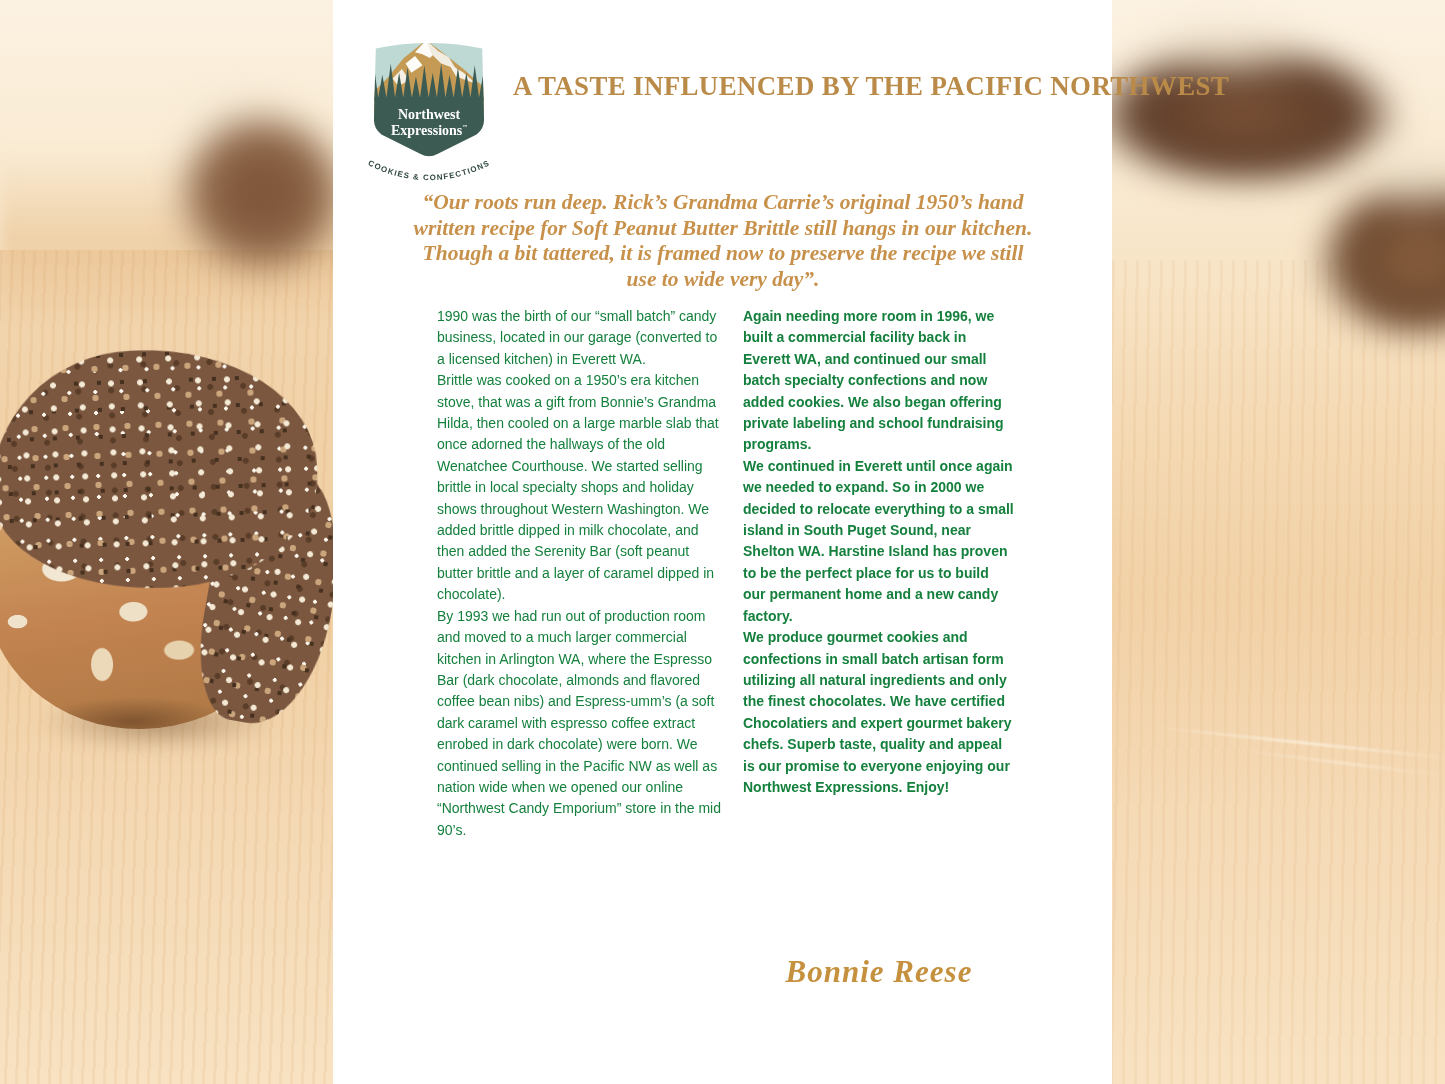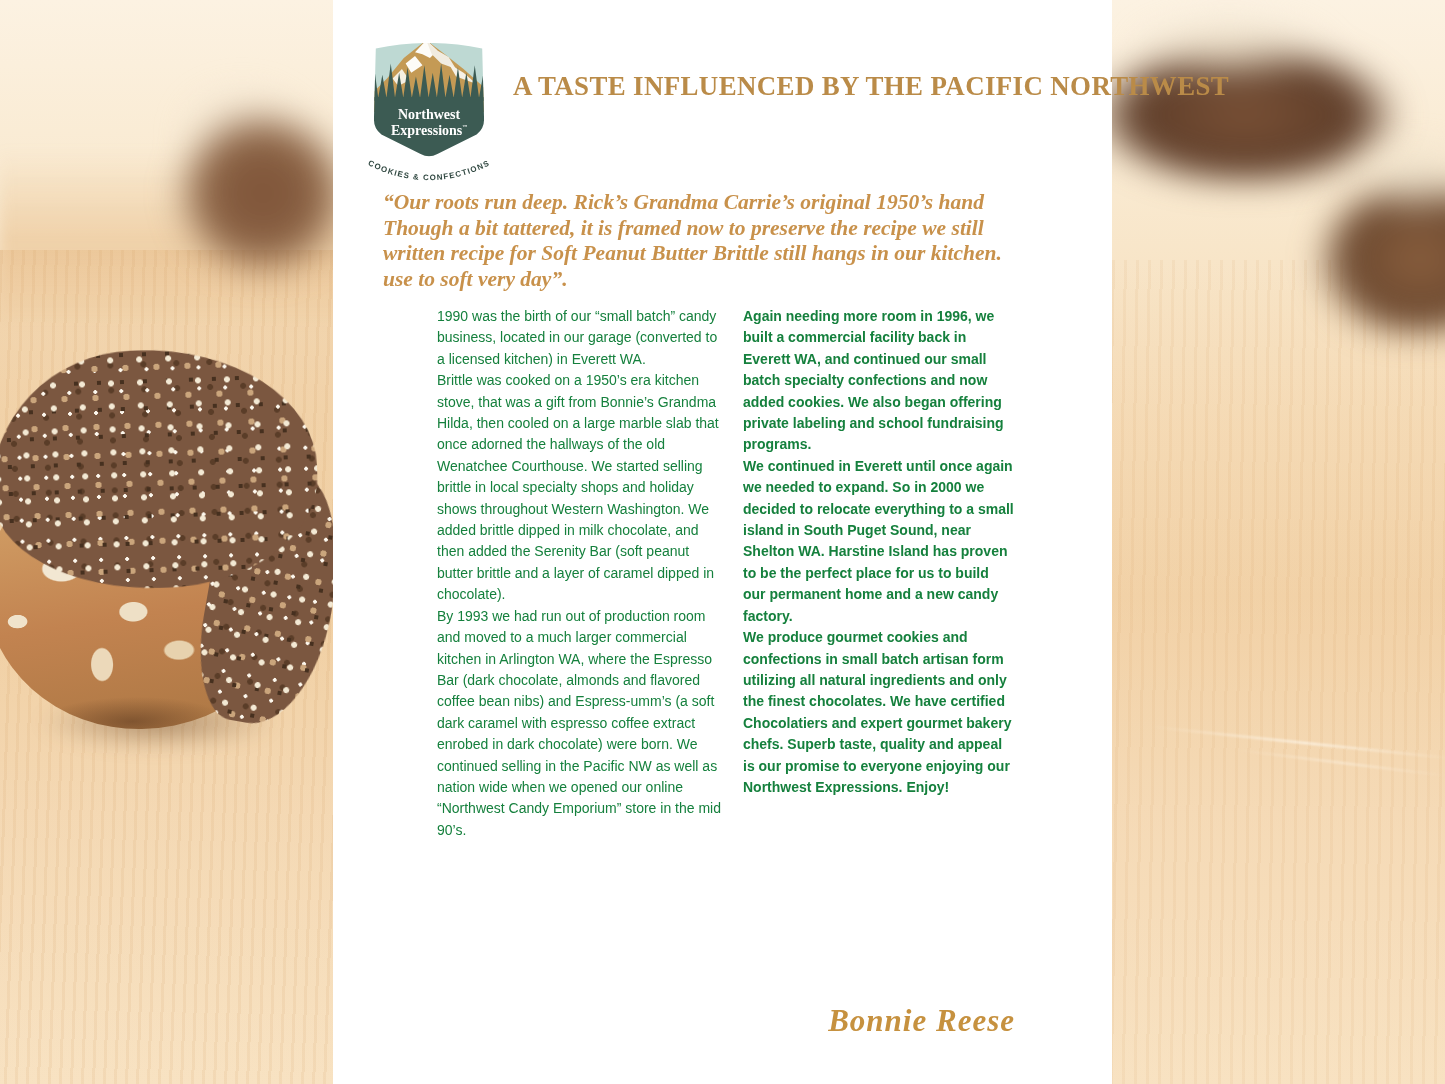--- a/index.html
+++ b/index.html
@@ -61,30 +61,30 @@
   .toffee-top{left:6px;top:0;right:28px;height:238px;transform:rotate(-2deg);
     border-radius:45% 55% 48% 52%/60% 52% 46% 42%;}
   .toffee-side{right:12px;top:120px;width:125px;height:255px;transform:rotate(10deg);
     border-radius:50% 50% 60% 40%/40% 60% 55% 45%;}
   
   .panel{position:absolute;z-index:2;left:333px;top:0;width:779px;height:1084px;background:#ffffff;}
   .logo{position:absolute;left:26px;top:26px;width:140px;height:159px;}
   .page-title{position:absolute;left:180px;top:70px;width:590px;
     font-family:"Liberation Serif",serif;font-weight:bold;font-size:28px;letter-spacing:.4px;
     color:#ba8b48;transform:scaleX(.96);transform-origin:left center;white-space:nowrap;}
-  .quote{position:absolute;left:50px;top:190px;width:680px;text-align:left;
+  .quote{position:absolute;left:50px;top:190px;width:680px;text-align:center;
     font-family:"Liberation Serif",serif;font-style:italic;font-weight:bold;
     font-size:21.5px;line-height:25.5px;color:#c8914b;}
   .quote div{white-space:nowrap;}
   .columns{position:absolute;left:104px;top:306px;width:600px;display:flex;}
   .col{font-size:14px;line-height:21.4px;color:#15803d;}
   .col p{margin:0;}
   .col-left{width:284px;margin-right:22px;}
   .col-right{width:272px;font-weight:bold;}
-  .signature{position:absolute;left:410px;top:1003px;width:272px;text-align:right;
+  .signature{position:absolute;left:410px;top:954px;width:272px;text-align:center;
     font-family:"Liberation Serif",serif;font-style:italic;font-weight:bold;
     font-size:31px;letter-spacing:1px;color:#c6913f;}
 </style>
 </head>
 <body>
 
 <div class="stage">
 
   <div class="bg-layer table-edge"></div>
   <div class="bg-layer wood-left"></div>
@@ -125,23 +125,23 @@
       </g>
       <text text-anchor="middle" font-family="Liberation Sans, sans-serif" font-size="8.5" font-weight="bold" fill="#2e463f" letter-spacing="1.2">
         <textPath href="#arcPath" startOffset="50%">COOKIES &amp; CONFECTIONS</textPath>
       </text>
     </svg>
 
     <div class="page-title">A TASTE INFLUENCED BY THE PACIFIC NORTHWEST</div>
 
     <div class="quote">
       <div>“Our roots run deep. Rick’s Grandma Carrie’s original 1950’s hand</div>
+      <div>written recipe for Soft Peanut Butter Brittle still hangs in our kitchen.</div>
       <div>Though a bit tattered, it is framed now to preserve the recipe we still</div>
-      <div>written recipe for Soft Peanut Butter Brittle still hangs in our kitchen.</div>
-      <div>use to soft very day”.</div>
+      <div>use to wide very day”.</div>
     </div>
 
     <div class="columns">
       <div class="col col-left">
         <p>1990 was the birth of our “small batch” candy business, located in our garage (converted to a licensed kitchen) in Everett WA.</p>
         <p>Brittle was cooked on a 1950’s era kitchen stove, that was a gift from Bonnie’s Grandma Hilda, then cooled on a large marble slab that once adorned the hallways of the old Wenatchee Courthouse. We started selling brittle in local specialty shops and holiday shows throughout Western Washington. We added brittle dipped in milk chocolate, and then added the Serenity Bar (soft peanut butter brittle and a layer of caramel dipped in chocolate).</p>
         <p>By 1993 we had run out of production room and moved to a much larger commercial kitchen in Arlington WA, where the Espresso Bar (dark chocolate, almonds and flavored coffee bean nibs) and Espress-umm’s (a soft dark caramel with espresso coffee extract enrobed in dark chocolate) were born. We continued selling in the Pacific NW as well as nation wide when we opened our online “Northwest Candy Emporium” store in the mid 90’s.</p>
       </div>
       <div class="col col-right">
         <p>Again needing more room in 1996, we built a commercial facility back in Everett WA, and continued our small batch specialty confections and now added cookies. We also began offering private labeling and school fundraising programs.</p>

